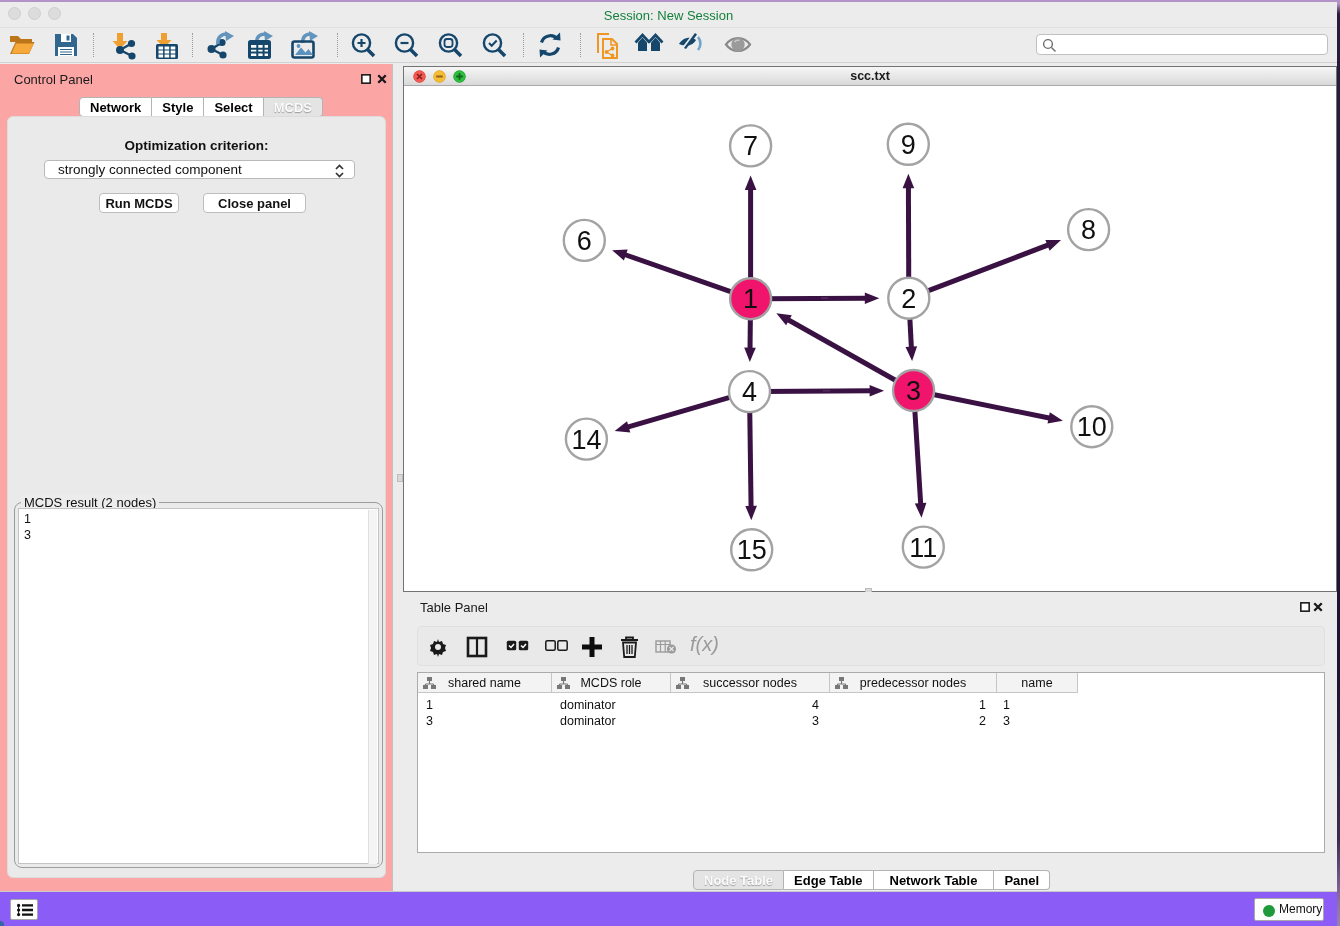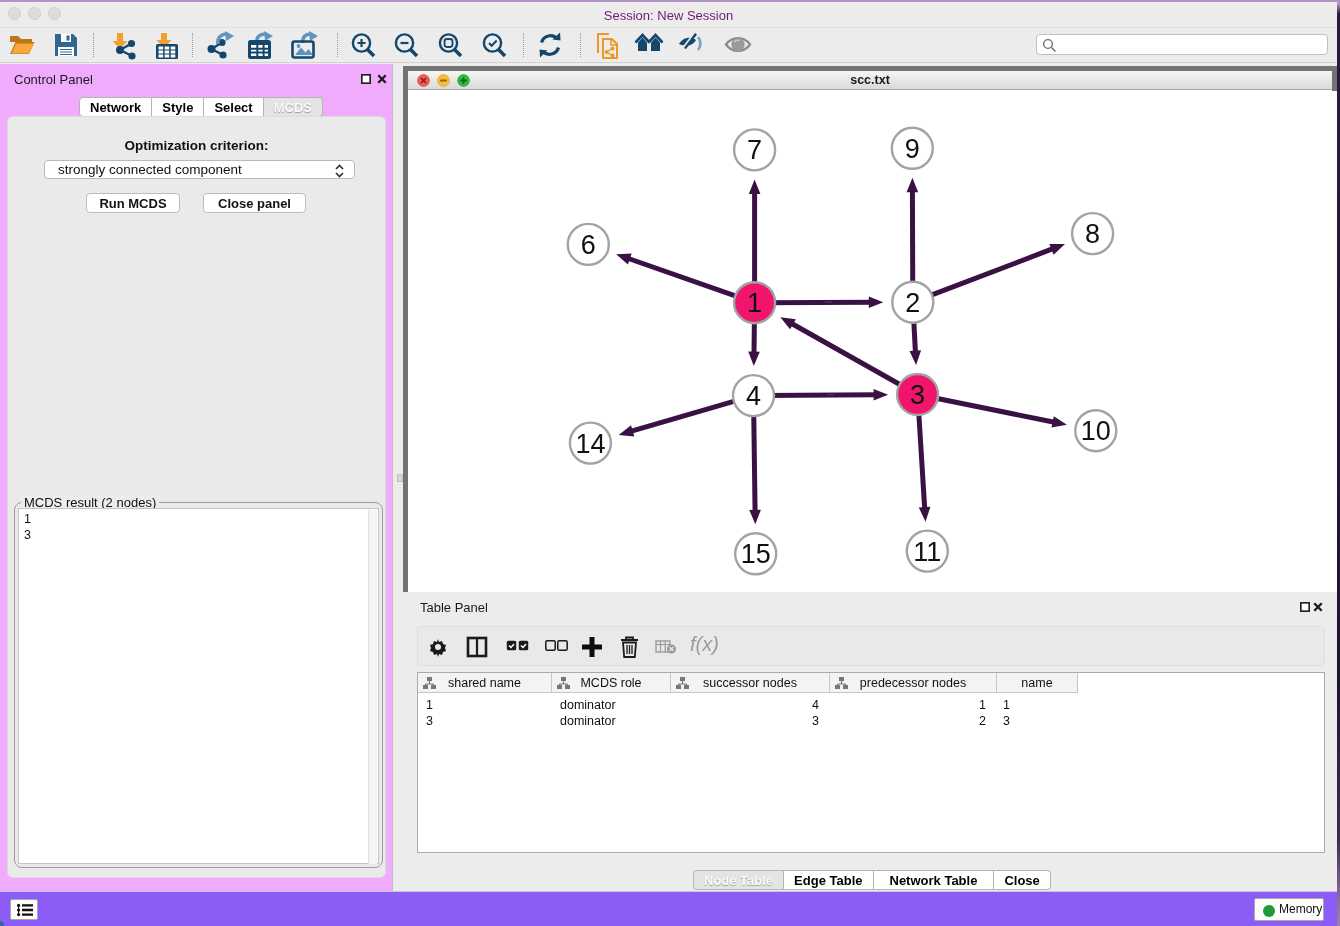--- a/index.html
+++ b/index.html
@@ -4,44 +4,44 @@
 *{margin:0;padding:0;box-sizing:border-box}
 html,body{width:1340px;height:926px;overflow:hidden}
 body{background:#ececec;font-family:"Liberation Sans",sans-serif;position:relative}
 .abs{position:absolute}
 
 #topstrip{left:0;top:0;width:1340px;height:2px;background:#b392c5}
 #rightstrip{right:0;top:0;width:3px;height:926px;background:linear-gradient(#b392c5 0,#b392c5 4px,#2a1b3d 14px,#1d1430 680px,#3d2c52 840px,#8a6fa0 900px,#9a82ae 926px)}
 
 #titlebar{left:0;top:2px;width:1337px;height:26px;background:#ececec;border-bottom:1px solid #e0e0e0}
 #titlebar .tl{position:absolute;top:5px;width:13px;height:13px;border-radius:50%;background:#dcdcdc;border:1px solid #cfcfcf}
-#apptitle{left:0;top:6px;width:1337px;text-align:center;font-size:13px;color:#701a75}
+#apptitle{left:0;top:6px;width:1337px;text-align:center;font-size:13px;color:#15803d}
 
 #toolbar{left:0;top:28px;width:1337px;height:35px;background:#ececec;border-bottom:1px solid #d2d2d2}
 .tbi{position:absolute;top:4px;overflow:visible}
 .tsep{position:absolute;top:5px;height:24px;border-left:1px dotted #9a9a9a;width:0}
 #searchbox{left:1036px;top:6px;width:292px;height:21px;background:#fff;border:1px solid #c0c0c0;border-radius:4px}
 
-#cpanel{left:0;top:64px;width:393px;height:827px;background:#f0abfc;border-right:1px solid #c0c0c0}
+#cpanel{left:0;top:64px;width:393px;height:827px;background:#fca5a5;border-right:1px solid #c0c0c0}
 #cphead{left:14px;top:8px;font-size:13px;color:#1a1a1a;position:absolute}
 .tabrow{position:absolute;display:flex}
 .tab{height:20px;line-height:19px;font-size:13px;font-weight:bold;text-align:center;background:#fff;border:1px solid #b4b4b4;border-left:none;color:#000;padding:0 10px}
 .tab.first{border-left:1px solid #b4b4b4;border-radius:4px 0 0 4px}
 .tab.last{border-radius:0 4px 4px 0}
 .tab.sel{background:#e4e4e4;color:#fbfbfb;text-shadow:0 1px 1px #9c9c9c}
 #cpbody{left:7px;top:52px;width:379px;height:762px;position:absolute;background:#eaeaea;border:1px solid #dcdcdc;border-radius:6px}
 #optlabel{left:0;top:74px;width:393px;text-align:center;font-size:13.5px;font-weight:bold;color:#111;position:absolute}
 #optsel{left:44px;top:96px;width:311px;height:19px;background:#fff;border:1px solid #b9b9b9;border-radius:4px;position:absolute;font-size:13.5px;color:#111;line-height:17px;padding-left:13px}
 .btn{position:absolute;height:20px;background:#fff;border:1px solid #bdbdbd;border-radius:4px;font-size:13px;font-weight:bold;color:#111;text-align:center;line-height:19px}
 #fieldset{left:14px;top:438px;width:369px;height:366px;position:absolute;border:1px solid #9d9d9d;border-radius:8px}
 #legend{position:absolute;left:6px;top:-8px;background:#ececec;padding:0 3px;font-size:13px;color:#111}
 #listbox{position:absolute;left:3px;top:5px;width:361px;height:356px;background:#fff;border:1px solid #c4c4c4;font-size:12.5px;color:#111}
 #lbscroll{position:absolute;right:1px;top:1px;width:9px;height:354px;background:#f4f4f4;border-left:1px solid #e0e0e0}
 
-#netwin{left:403px;top:66px;width:934px;height:526px;border:5px solid #737373;background:#fff}
+#netwin{left:403px;top:66px;width:934px;height:526px;border:1px solid #737373;background:#fff}
 #nettitle{position:absolute;left:0;top:0;width:100%;height:19px;background:linear-gradient(#f6f6f6,#d9d9d9);border-bottom:1px solid #a9a9a9;text-align:center;font-size:12.5px;font-weight:700;color:#1a1a1a;line-height:19px}
 .mac{position:absolute;top:2.5px;width:13px;height:13px;border-radius:50%}
 #netcanvas{position:absolute;left:0;top:20px;width:932px;height:504px;background:#fff}
 
 #tpanel{left:394px;top:592px;width:943px;height:299px;background:#ececec}
 #tphead{position:absolute;left:26px;top:8px;font-size:13px;color:#1a1a1a}
 #ttoolbar{position:absolute;left:23px;top:34px;width:908px;height:40px;background:#e9e9e9;border:1px solid #e0e0e0;border-radius:4px}
 #tblarea{position:absolute;left:23px;top:80px;width:908px;height:181px;background:#fff;border:1px solid #ababab}
 .hcell{position:absolute;top:0;height:20px;background:#f3f3f3;border-right:1px solid #c6c6c6;border-bottom:1px solid #c6c6c6;font-size:12.5px;color:#111;text-align:center;line-height:20px}
 .tcell{position:absolute;font-size:12.5px;color:#111;height:16px;line-height:16px}
@@ -197,21 +197,21 @@
       <div class="tab">Style</div>
       <div class="tab">Select</div>
       <div class="tab sel last">MCDS</div>
   </div>
   <div id="cpbody"></div>
   <div class="abs" id="optlabel">Optimization criterion:</div>
   <div class="abs" id="optsel">strongly connected component<svg style="position:absolute;right:9px;top:2.5px" width="11" height="14" viewBox="0 0 11 14">
         <path d="M2 5L5.5 1.5 9 5" stroke="#333" stroke-width="1.7" fill="none"></path>
         <path d="M2 9l3.5 3.5L9 9" stroke="#333" stroke-width="1.7" fill="none"></path>
       </svg></div>
-  <div class="btn" style="left:86px;top:129px;width:94px">Run MCDS</div>
+  <div class="btn" style="left:99px;top:129px;width:80px">Run MCDS</div>
   <div class="btn" style="left:203px;top:129px;width:103px">Close panel</div>
   <div id="fieldset">
     <div id="legend">MCDS result (2 nodes)</div>
     <div id="listbox">
         <div style="padding:2px 0 0 5px;line-height:16px">1<br>3</div>
         <div id="lbscroll"></div>
       </div>
   </div>
 </div>
 <div class="abs" id="netwin">
@@ -375,21 +375,21 @@
     <div class="tcell" style="left:8px;top:40px">3</div>
     <div class="tcell" style="left:142px;top:40px">dominator</div>
     <div class="tcell" style="left:253px;top:40px;width:148px;text-align:right">3</div>
     <div class="tcell" style="left:412px;top:40px;width:156px;text-align:right">2</div>
     <div class="tcell" style="left:585px;top:40px">3</div>
   </div>
   <div id="btabs">
     <div class="tab first sel">Node Table</div>
       <div class="tab">Edge Table</div>
       <div class="tab" style="padding:0 16px">Network Table</div>
-      <div class="tab last">Close</div>
+      <div class="tab last">Panel</div>
   </div>
 </div>
 <div class="abs" id="statusbar">
   <div id="listbtn">
       <svg style="position:absolute;left:6px;top:3px" width="16" height="14" viewBox="0 0 16 14">
         <path d="M1.6 2.4v9.2" stroke="#111" stroke-width="1"></path>
         <circle cx="1.6" cy="2.4" r="1.6" fill="#111"></circle>
         <circle cx="1.6" cy="7" r="1.6" fill="#111"></circle>
         <circle cx="1.6" cy="11.6" r="1.6" fill="#111"></circle>
         <path d="M5 2.4h11M5 7h11M5 11.6h11" stroke="#111" stroke-width="2.4"></path>

